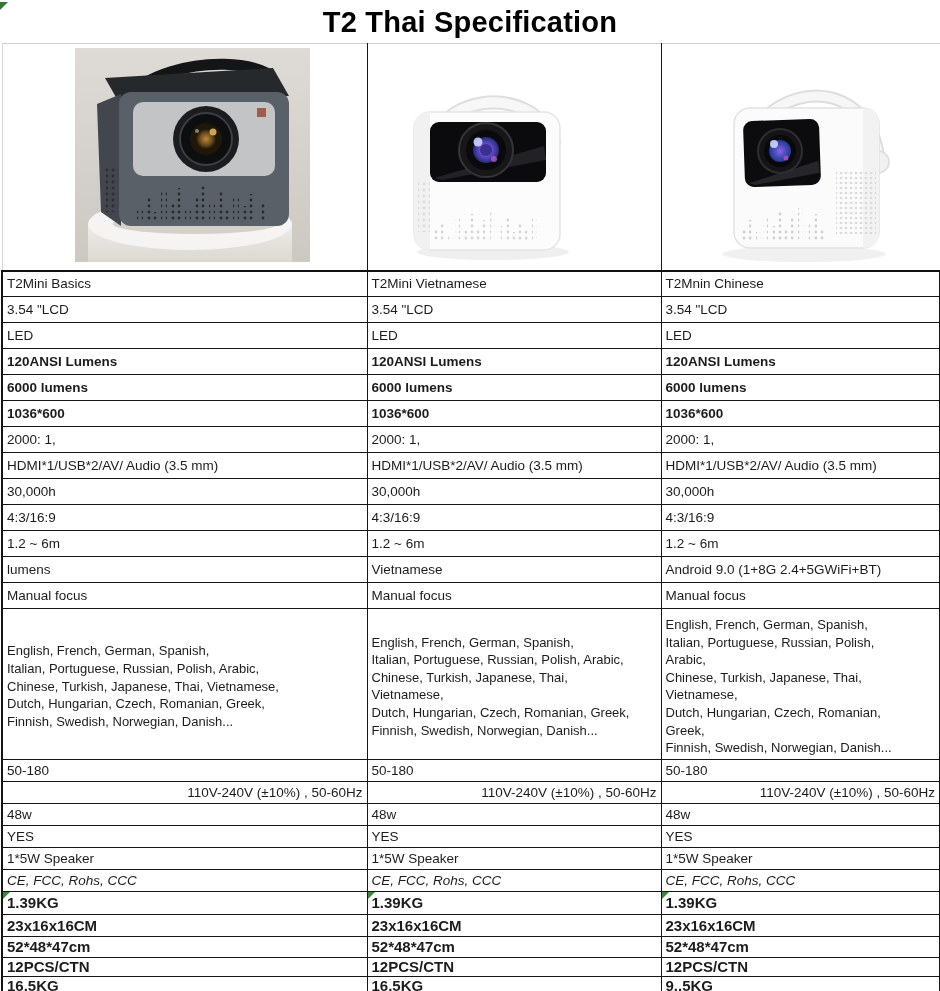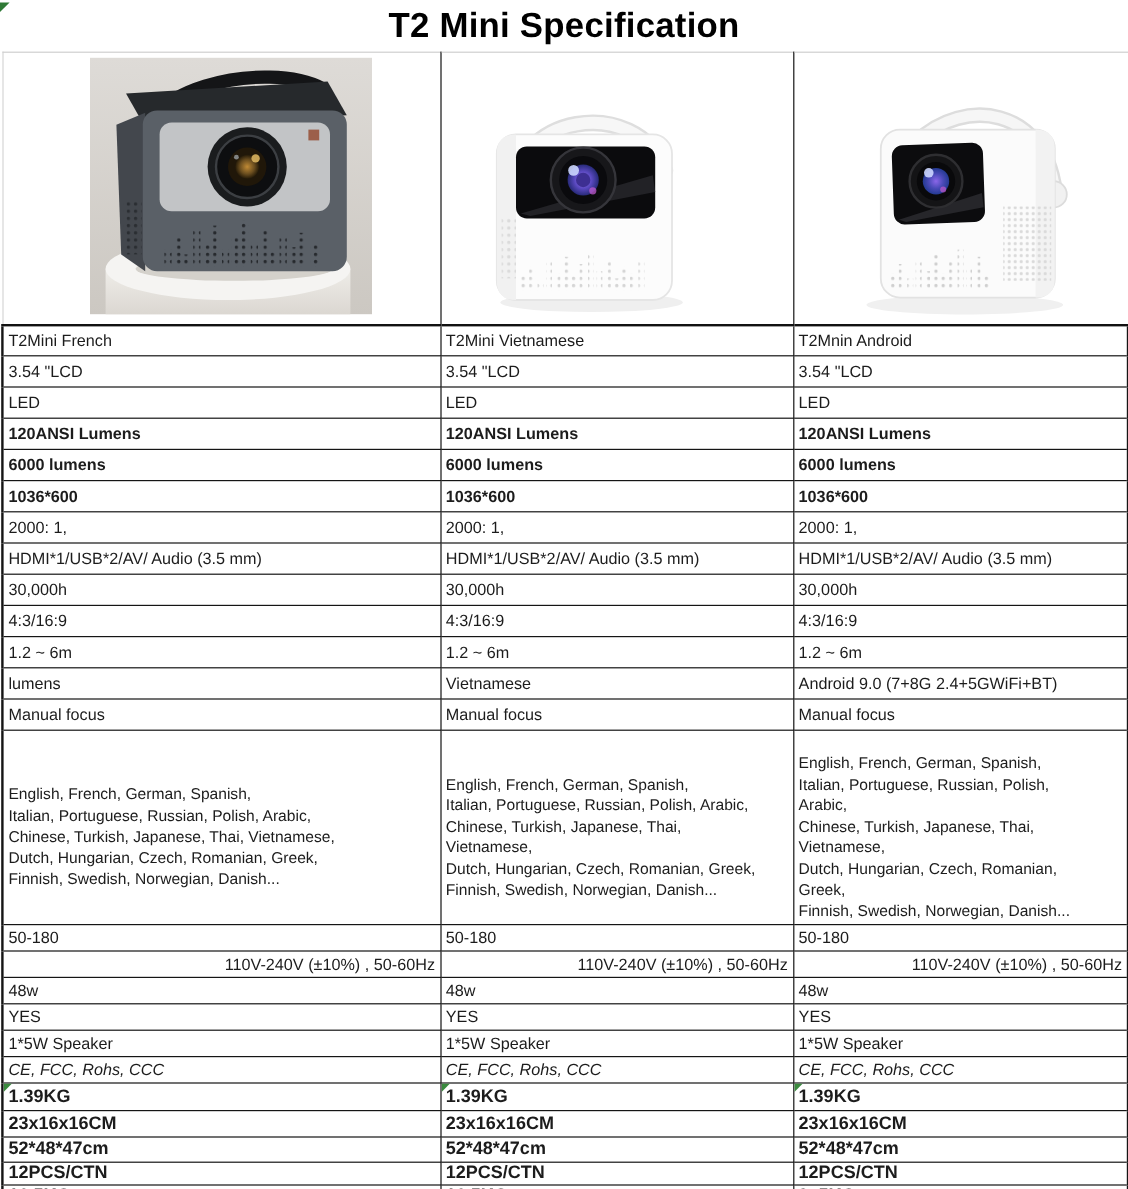--- a/index.html
+++ b/index.html
@@ -34,40 +34,40 @@
   tr.image-row td{
     padding:0;border-top:1px solid #cfcfcf;border-bottom:2px solid #111;
     vertical-align:top;background:#fff;
   }
   tr.image-row td:first-child{border-left:1px solid #d6d6d6;}
   tr.image-row td:last-child{border-right:1px solid #d6d6d6;}
   tr.bold td{font-weight:700;}
   tr.bottom td{font-weight:700;font-size:15px;}
   tr.tall td{
     white-space:pre-line;line-height:17.6px;font-size:13px;
-    vertical-align:middle;padding-top:18px;padding-bottom:2px;
+    vertical-align:middle;padding-top:7px;padding-bottom:2px;
   }
   td.flag-cell{position:relative;padding-left:9px;}
   td.flag-cell::before{
     content:"";position:absolute;top:0;left:0;width:0;height:0;
     border-top:7px solid #3a8a3e;border-right:7px solid transparent;
   }
   .ph{display:block;}
   .ph1{margin:4px 0 0 72px;}
   .ph2{margin:6px auto 0 auto;display:block;}
   .ph3{margin:12px auto 0 auto;display:block;}
 </style>
 </head>
 <body>
 
 <div class="sheet">
   <div class="corner-flag"></div>
 
   <div class="title-row">
-    <h1>T2 Mini Specification</h1>
+    <h1>T2 Thai Specification</h1>
   </div>
 
   <table class="spec">
     <colgroup>
       <col style="width:365px">
         <col style="width:294px">
         <col style="width:279px">
     </colgroup>
     <tbody id="spec-body">
       <tr class="image-row" style="height:227px">
@@ -214,23 +214,23 @@
             <rect x="134" y="152" width="5" height="32" fill="url(#c-lt)"></rect>
             <rect x="141" y="168" width="5" height="16" fill="url(#c-lt)"></rect>
             <rect x="148" y="158" width="5" height="26" fill="url(#c-lt)"></rect>
             <rect x="155" y="174" width="5" height="10" fill="url(#c-lt)"></rect>
             <rect x="172" y="116" width="40" height="62" fill="url(#c-grid)"></rect>
           </svg>
         </td>
       </tr>
 
     <tr style="height: 26px;">
-          <td>T2Mini French</td>
+          <td>T2Mini Basics</td>
           <td>T2Mini Vietnamese</td>
-          <td>T2Mnin Android</td>
+          <td>T2Mnin Chinese</td>
         </tr>
         <tr style="height: 26px;">
           <td>3.54 "LCD</td>
           <td>3.54 "LCD</td>
           <td>3.54 "LCD</td>
         </tr>
         <tr style="height: 26px;">
           <td>LED</td>
           <td>LED</td>
           <td>LED</td>
@@ -271,21 +271,21 @@
           <td>4:3/16:9</td>
         </tr>
         <tr style="height: 26px;">
           <td>1.2 ~ 6m</td>
           <td>1.2 ~ 6m</td>
           <td>1.2 ~ 6m</td>
         </tr>
         <tr style="height: 26px;">
           <td>lumens</td>
           <td>Vietnamese</td>
-          <td>Android 9.0  (7+8G 2.4+5GWiFi+BT)</td>
+          <td>Android 9.0  (1+8G 2.4+5GWiFi+BT)</td>
         </tr>
         <tr style="height: 26px;">
           <td>Manual focus</td>
           <td>Manual focus</td>
           <td>Manual focus</td>
         </tr>
         <tr class="tall" style="height: 146px;">
           <td>English,  French,  German,  Spanish,
 Italian,  Portuguese,  Russian,  Polish,  Arabic,
 Chinese,  Turkish,  Japanese,  Thai,  Vietnamese,

